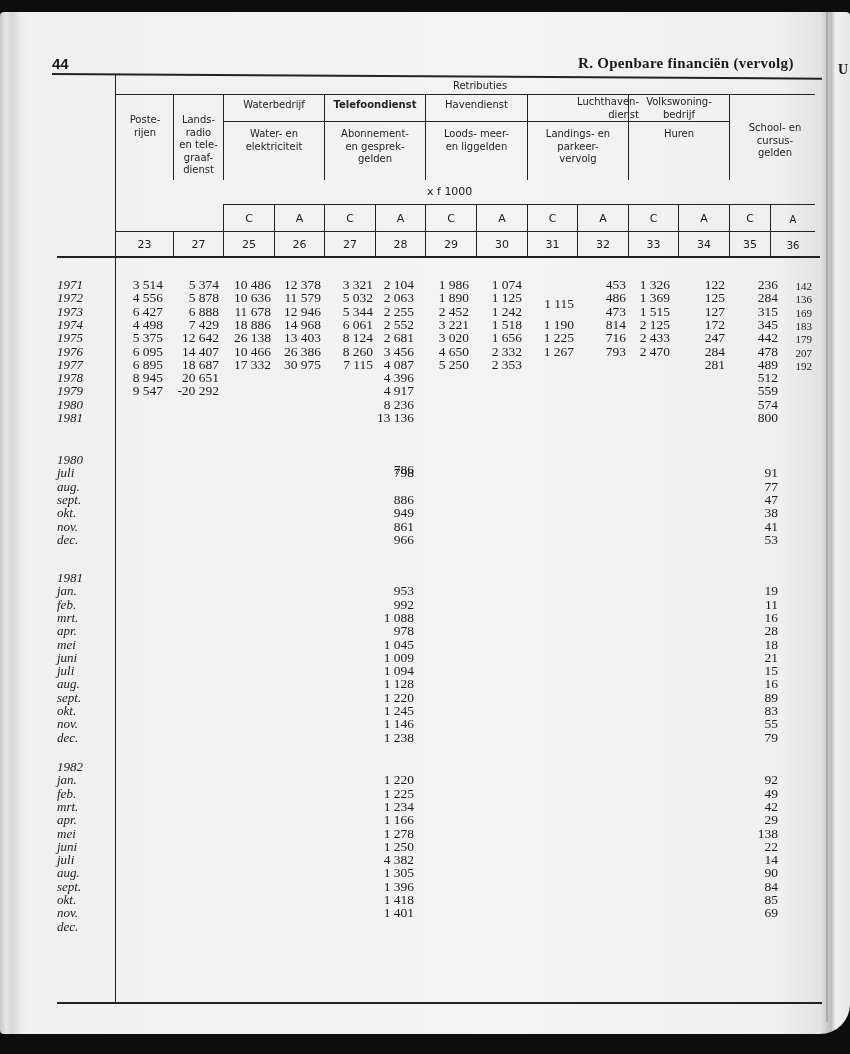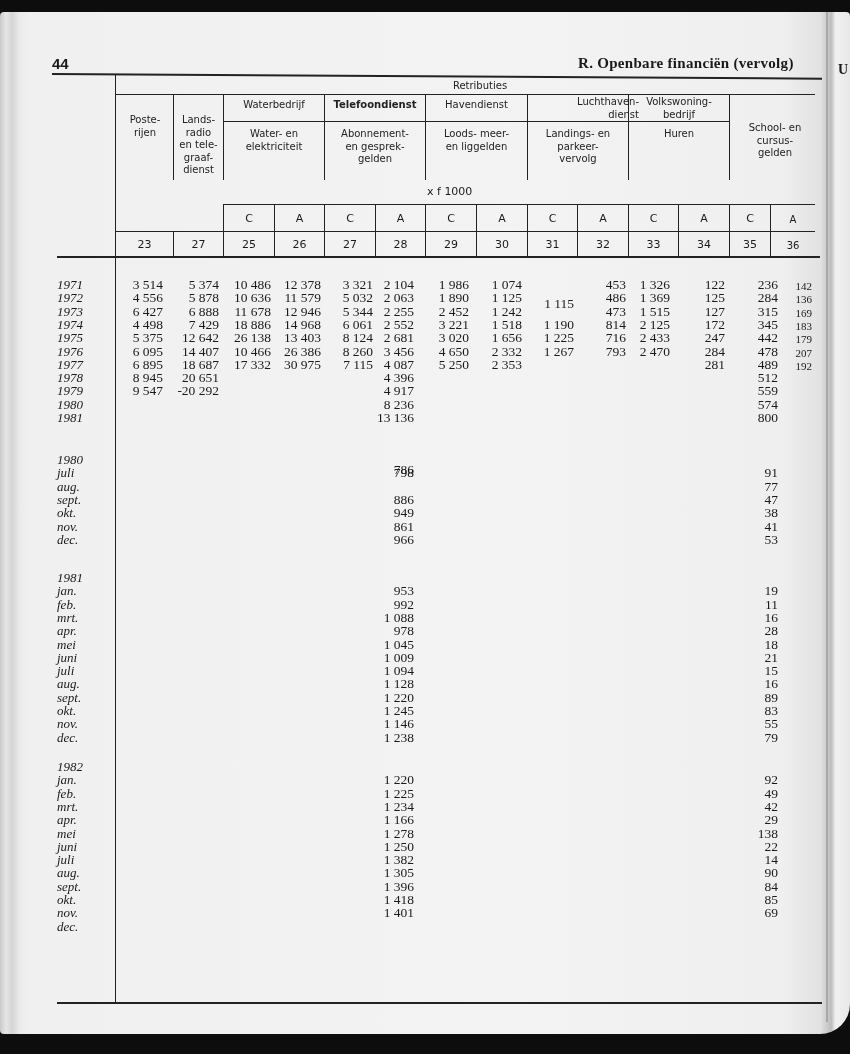--- a/index.html
+++ b/index.html
@@ -314,21 +314,21 @@
     <div class="rowlabel" style="top: 813.2px; left: 57px;">apr.</div>
     <div class="cell" style="top: 813.2px; left: 354px; width: 60px;">1 166</div>
     <div class="cell" style="top: 813.2px; left: 718px; width: 60px;">29</div>
     <div class="rowlabel" style="top: 826.5px; left: 57px;">mei</div>
     <div class="cell" style="top: 826.5px; left: 354px; width: 60px;">1 278</div>
     <div class="cell" style="top: 826.5px; left: 718px; width: 60px;">138</div>
     <div class="rowlabel" style="top: 839.8px; left: 57px;">juni</div>
     <div class="cell" style="top: 839.8px; left: 354px; width: 60px;">1 250</div>
     <div class="cell" style="top: 839.8px; left: 718px; width: 60px;">22</div>
     <div class="rowlabel" style="top: 853.1px; left: 57px;">juli</div>
-    <div class="cell" style="top: 853.1px; left: 354px; width: 60px;">1 382</div>
+    <div class="cell" style="top: 853.1px; left: 354px; width: 60px;">4 382</div>
     <div class="cell" style="top: 853.1px; left: 718px; width: 60px;">14</div>
     <div class="rowlabel" style="top: 866.4px; left: 57px;">aug.</div>
     <div class="cell" style="top: 866.4px; left: 354px; width: 60px;">1 305</div>
     <div class="cell" style="top: 866.4px; left: 718px; width: 60px;">90</div>
     <div class="rowlabel" style="top: 879.7px; left: 57px;">sept.</div>
     <div class="cell" style="top: 879.7px; left: 354px; width: 60px;">1 396</div>
     <div class="cell" style="top: 879.7px; left: 718px; width: 60px;">84</div>
     <div class="rowlabel" style="top: 893px; left: 57px;">okt.</div>
     <div class="cell" style="top: 893px; left: 354px; width: 60px;">1 418</div>
     <div class="cell" style="top: 893px; left: 718px; width: 60px;">85</div>

